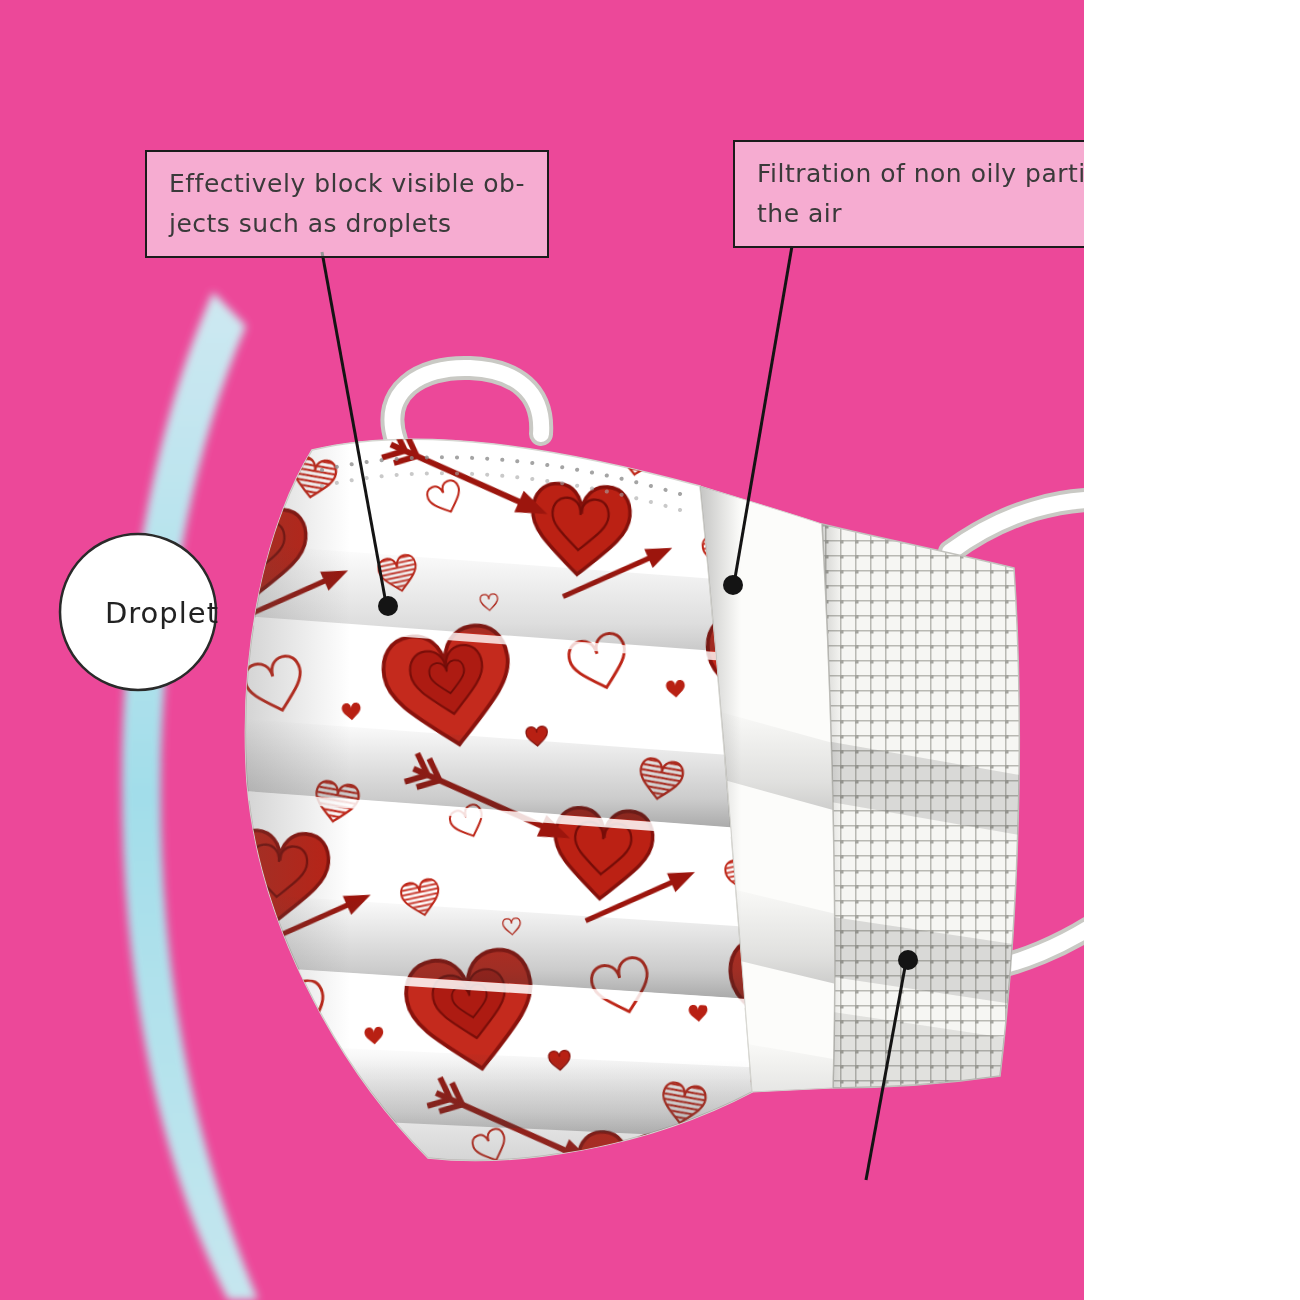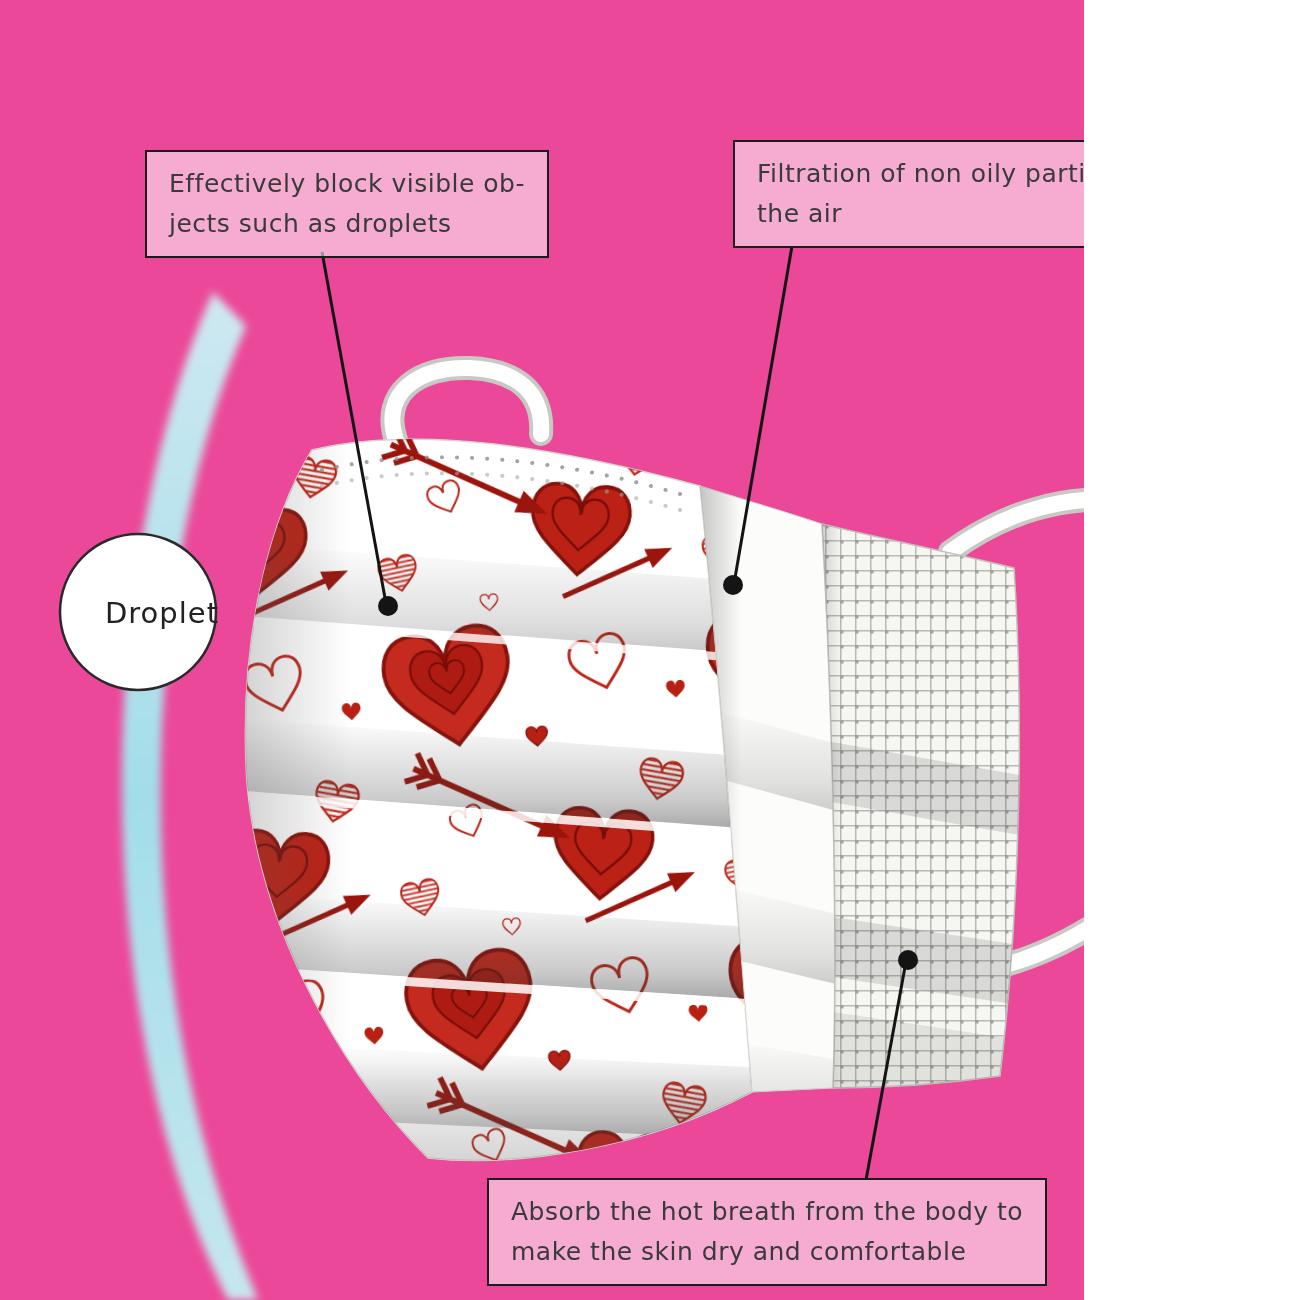--- a/index.html
+++ b/index.html
@@ -175,18 +175,16 @@
     <circle cx="908" cy="960" r="10"></circle>
   </g>
 </svg>
 
 <div class="note-box box-block">Effectively block visible ob-
 jects such as droplets</div>
 
 <div class="note-box box-filtration">Filtration of non oily particles in
 the air</div>
 
-<div class="note-box box-absorb">Absorb the hot breath from the body to
-make the skin dry and comfortable</div>
 
 <div class="droplet-label">Droplet</div>
 
 </div>
 
 </body></html>

